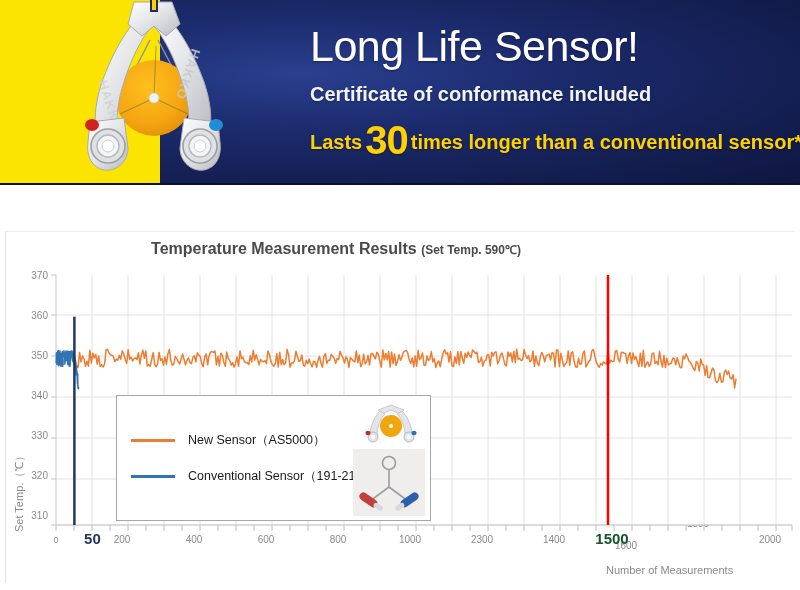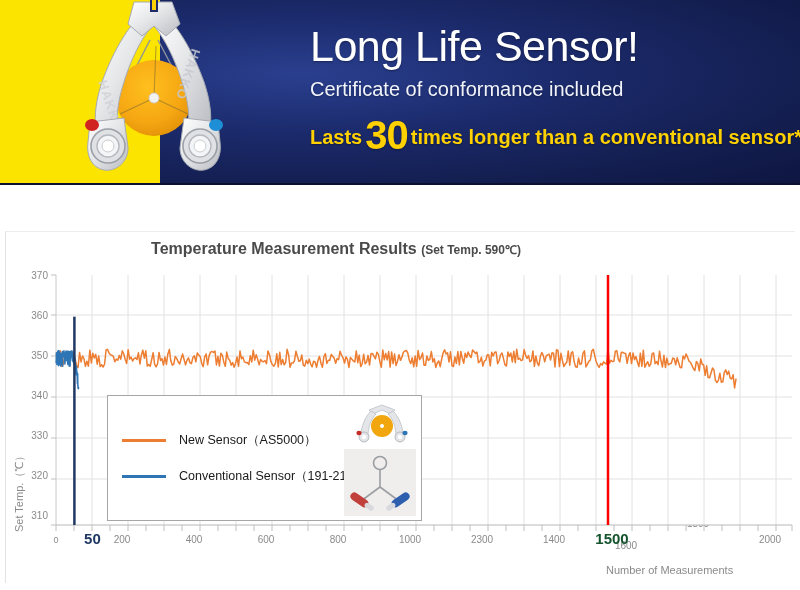--- a/index.html
+++ b/index.html
@@ -17,21 +17,21 @@
   .banner-bg-blue   { position:absolute; left:160px; top:0; width:640px; height:185px;
                       background: radial-gradient(ellipse at 22% 40%, #2a3f8f 0%, #1b2a6b 38%, #141f52 70%, #0e1640 100%); }
   .banner-bottom-rule { position:absolute; left:0; top:183px; width:800px; height:2px; background:#0b1030; }
 
   
   .hero-img { position:absolute; left:42px; top:-4px; width:220px; height:186px; }
 
   .banner-text { position:absolute; left:310px; top:20px; width:480px; color:#fff; }
   .headline { font-size:43px; line-height:52px; font-weight:400; letter-spacing:-0.5px;
               color:#ffffff; text-shadow:0 1px 2px rgba(0,0,0,.35); }
-  .subhead  { font-size:20px; line-height:28px; font-weight:400; color:#f2f4fb; margin-top:3px;
+  .subhead  { font-size:20px; line-height:28px; font-weight:700; color:#f2f4fb; margin-top:8px;
               text-shadow:0 1px 2px rgba(0,0,0,.3); }
   .claim { margin-top:10px; white-space:nowrap; color:#FFD100; font-weight:600;
            text-shadow:0 1px 2px rgba(0,0,0,.35); }
   .claim .claim-pre  { font-size:20px; }
   .claim .claim-num  { font-size:40px; font-weight:700; letter-spacing:-1px; vertical-align:-5px; margin:0 3px; }
   .claim .claim-post { font-size:20px; }
   .footnote { text-align:right; width:465px; margin-top:-2px; font-size:9px; color:#ffe79a;
               letter-spacing:.2px; }
 
   
@@ -47,21 +47,21 @@
   .xlabel { position:absolute; left:600px; top:332px; font-size:11px; color:#8a8a8a; }
 
   .ytick { position:absolute; width:26px; text-align:right; font-size:10px; color:#8a8a8a; }
   .xtick { position:absolute; font-size:10px; color:#8a8a8a; transform:translateX(-50%); }
   .xtick.origin { font-size:9px; }
 
   .annot { position:absolute; font-weight:700; transform:translateX(-50%); white-space:nowrap; }
   .annot-50   { font-size:15px; color:#1F3864; }
   .annot-1500 { font-size:15px; color:#14532d; }
 
-  .legend-box { position:absolute; left:101px; top:163px; width:315px; height:126px;
+  .legend-box { position:absolute; left:110px; top:163px; width:315px; height:126px;
                 background:#ffffff; border:1px solid #a6a6a6; }
   .legend-row { position:absolute; display:flex; align-items:center; }
   .legend-row .swatch { width:44px; height:3px; display:inline-block; }
   .legend-row .ltext { margin-left:13px; font-size:12.5px; color:#1a1a1a; white-space:nowrap; }
 
   .legend-photo { position:absolute; }
   .lp1 { left:243px; top:5px; width:62px; height:44px; }
   .lp2 { left:236px; top:53px; width:72px; height:67px; background:#f0efee; }
 
   .svg-abs { position:absolute; left:0; top:0; }

